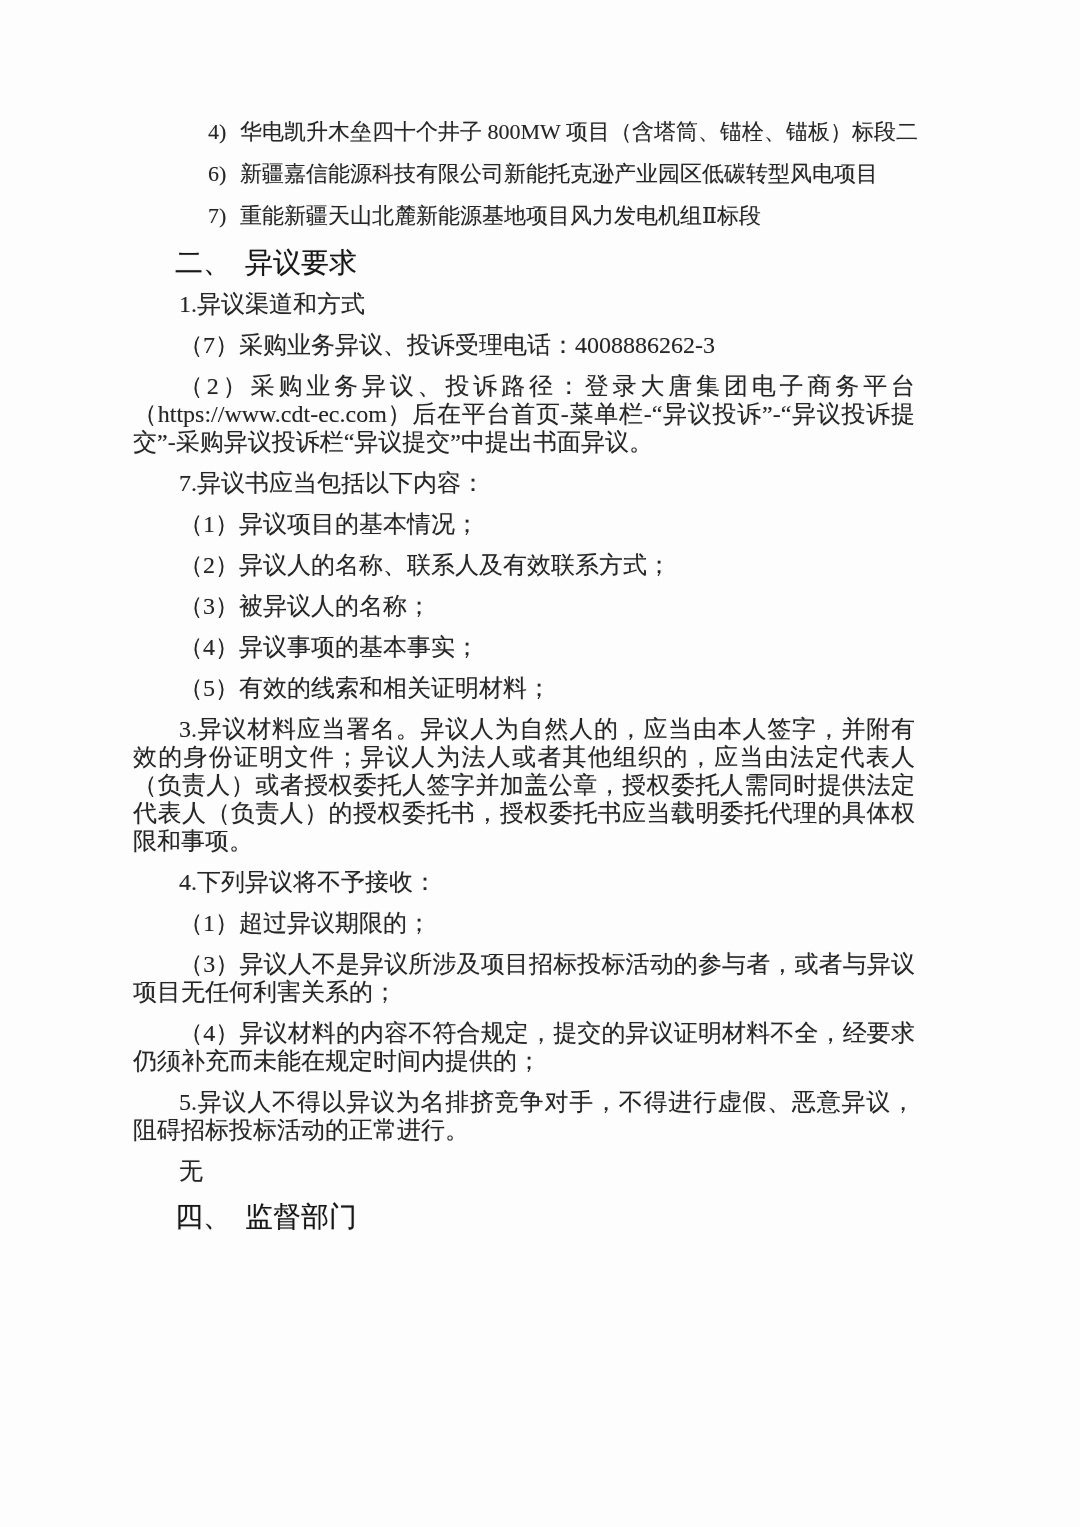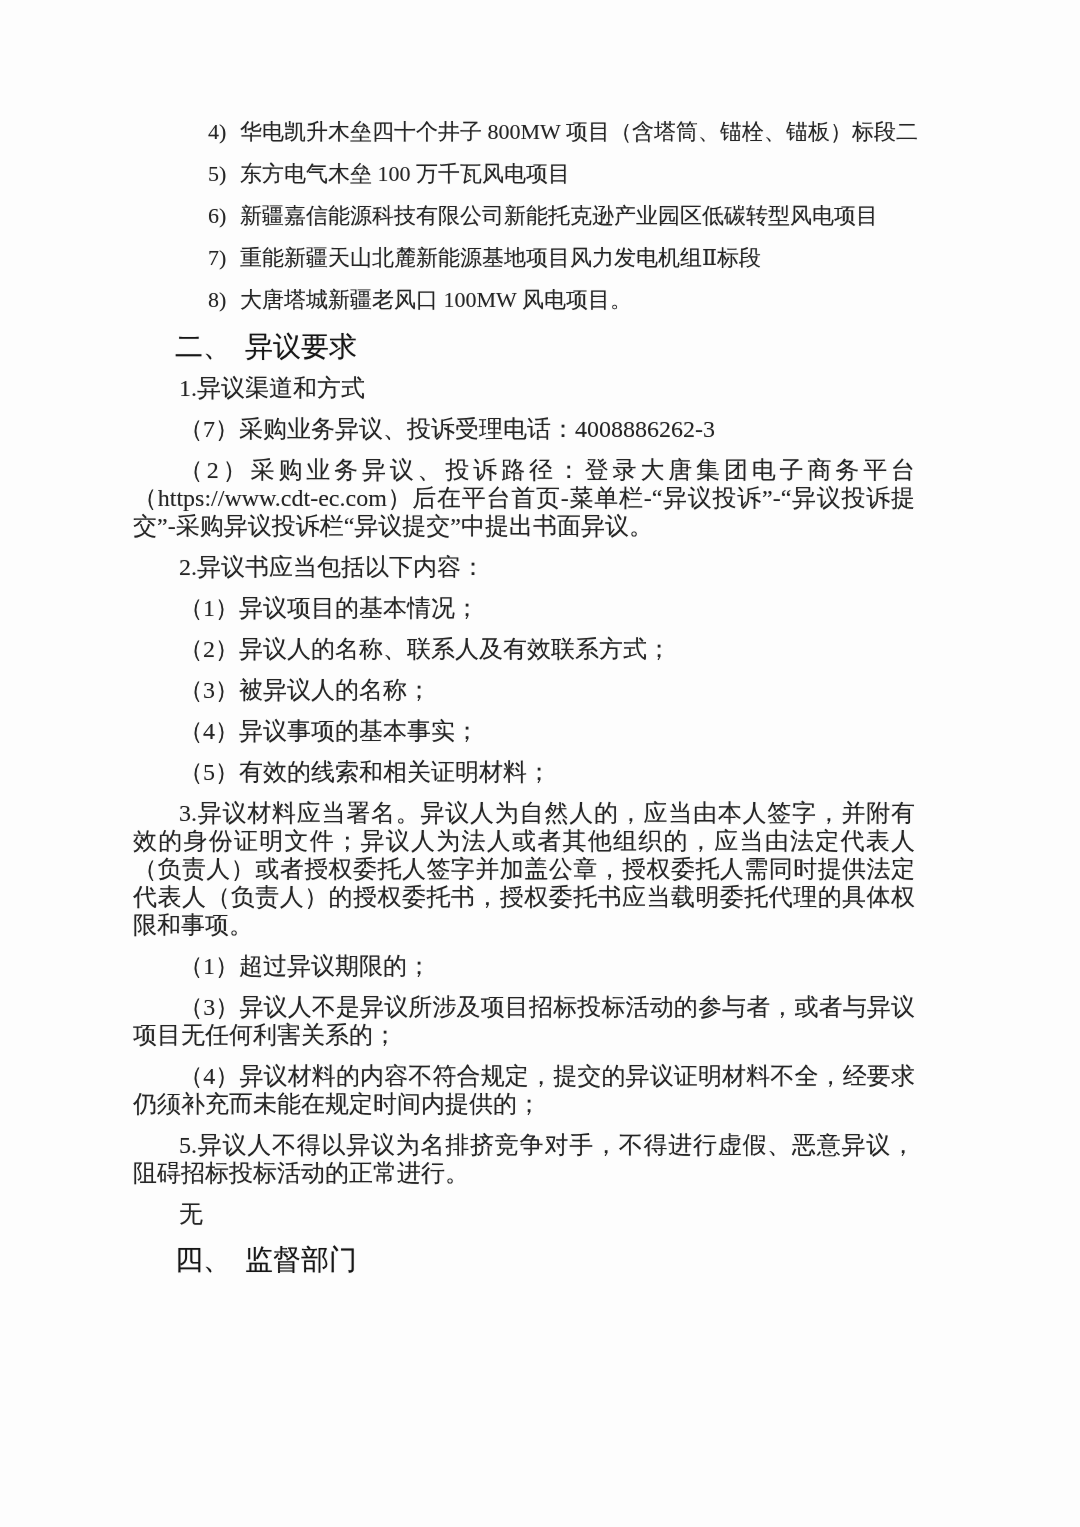--- a/index.html
+++ b/index.html
@@ -61,40 +61,39 @@
   }
   .para:last-child { margin-bottom: 0; }
 </style>
 </head>
 <body>
 
 <div class="page">
   <div class="content">
 
     <div class="list-item"><span class="li-num">4)</span><span>华电凯升木垒四十个井子 800MW 项目（含塔筒、锚栓、锚板）标段二</span></div>
-    <div class="list-item"><span class="li-num">5)</span><span>东方电气木垒 100 万千瓦风电项目</span></div>
     <div class="list-item"><span class="li-num">6)</span><span>新疆嘉信能源科技有限公司新能托克逊产业园区低碳转型风电项目</span></div>
     <div class="list-item"><span class="li-num">7)</span><span>重能新疆天山北麓新能源基地项目风力发电机组Ⅱ标段</span></div>
-    <div class="list-item"><span class="li-num">8)</span><span>大唐塔城新疆老风口 100MW 风电项目。</span></div>
 
     <div class="heading"><span class="h-num">二、</span><span>异议要求</span></div>
 
     <p class="para">1.异议渠道和方式</p>
     <p class="para">（7）采购业务异议、投诉受理电话：4008886262-3</p>
     <p class="para">（2）采购业务异议、投诉路径：登录大唐集团电子商务平台（https://www.cdt-ec.com）后在平台首页-菜单栏-“异议投诉”-“异议投诉提交”-采购异议投诉栏“异议提交”中提出书面异议。</p>
 
-    <p class="para">2.异议书应当包括以下内容：</p>
+    <p class="para">7.异议书应当包括以下内容：</p>
     <p class="para">（1）异议项目的基本情况；</p>
     <p class="para">（2）异议人的名称、联系人及有效联系方式；</p>
     <p class="para">（3）被异议人的名称；</p>
     <p class="para">（4）异议事项的基本事实；</p>
     <p class="para">（5）有效的线索和相关证明材料；</p>
 
     <p class="para">3.异议材料应当署名。异议人为自然人的，应当由本人签字，并附有效的身份证明文件；异议人为法人或者其他组织的，应当由法定代表人（负责人）或者授权委托人签字并加盖公章，授权委托人需同时提供法定代表人（负责人）的授权委托书，授权委托书应当载明委托代理的具体权限和事项。</p>
 
+    <p class="para">4.下列异议将不予接收：</p>
     <p class="para">（1）超过异议期限的；</p>
     <p class="para">（3）异议人不是异议所涉及项目招标投标活动的参与者，或者与异议项目无任何利害关系的；</p>
     <p class="para">（4）异议材料的内容不符合规定，提交的异议证明材料不全，经要求仍须补充而未能在规定时间内提供的；</p>
 
     <p class="para">5.异议人不得以异议为名排挤竞争对手，不得进行虚假、恶意异议，阻碍招标投标活动的正常进行。</p>
 
 
     <p class="para">无</p>
 
     <div class="heading"><span class="h-num">四、</span><span>监督部门</span></div>

